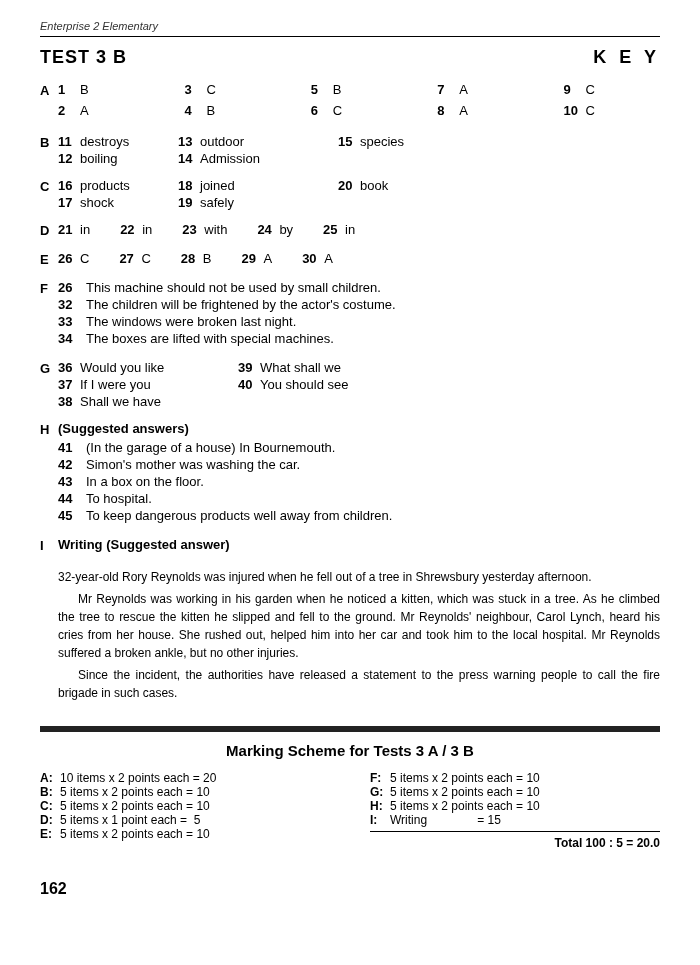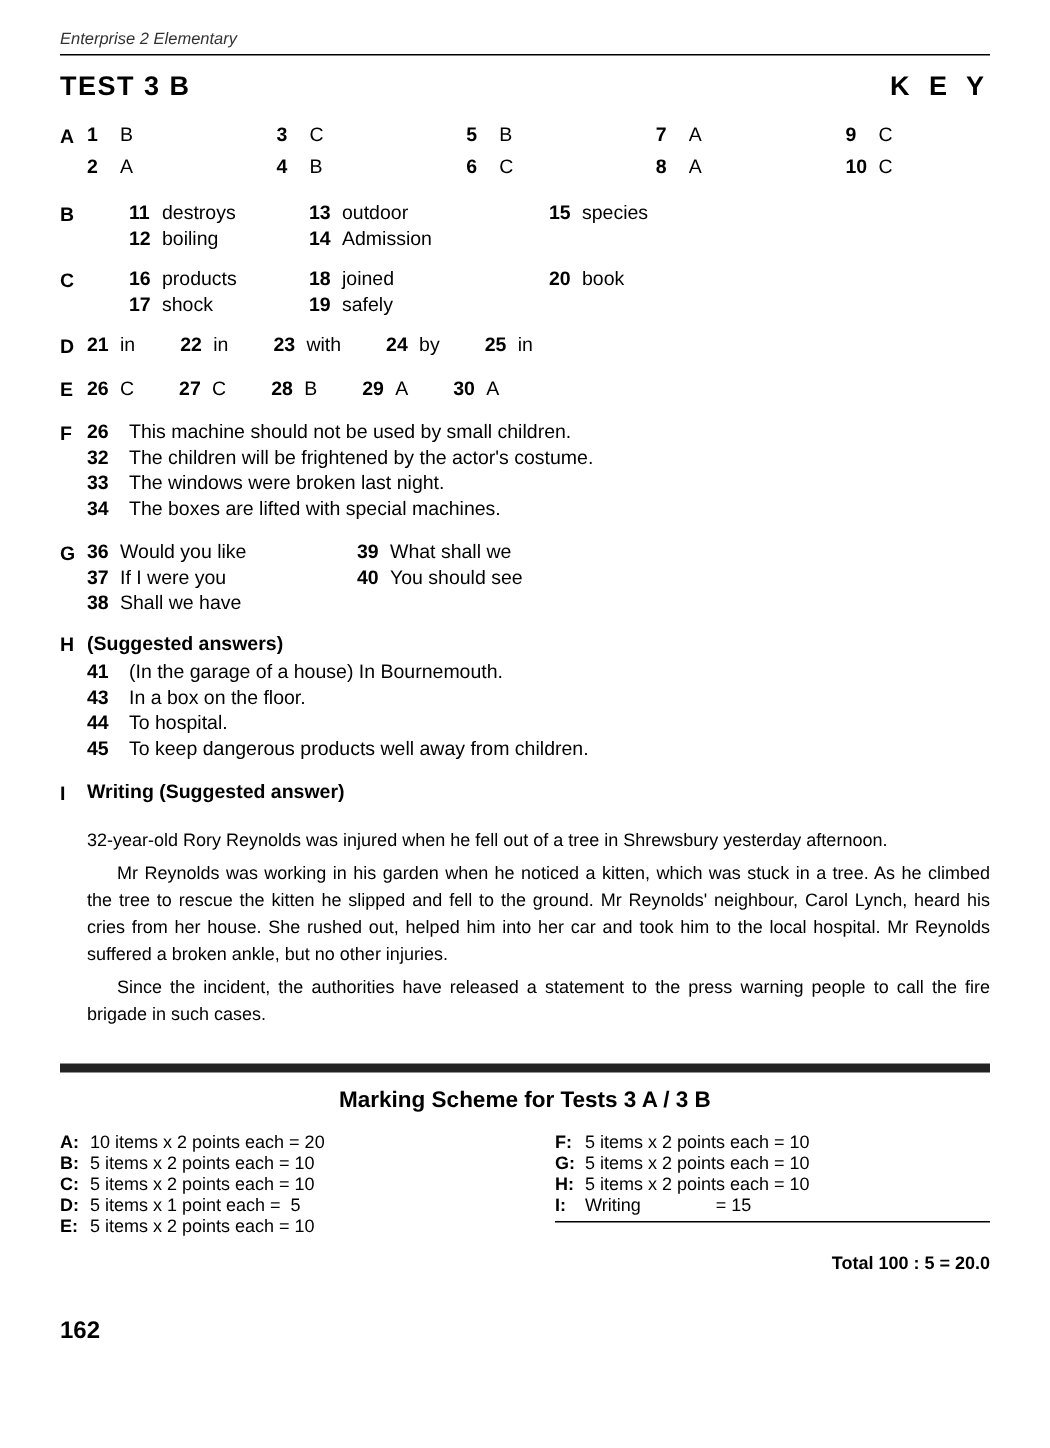--- a/index.html
+++ b/index.html
@@ -80,21 +80,20 @@
     }
     
     .word-answers {
       display: grid;
       grid-template-columns: 120px 160px 160px;
       row-gap: 2px;
     }
     .word-cell {
       display: flex;
       align-items: flex-end;
-      margin-left: 28px;
     }
     
     .inline-answers {
       display: flex;
       flex-wrap: wrap;
       gap: 0 30px;
     }
     .inline-cell {
       display: flex;
       align-items: baseline;
@@ -171,21 +170,21 @@
     .marking-text {
       flex: 1;
     }
     .total-row {
       grid-column: 2;
       display: flex;
       justify-content: flex-end;
       font-weight: bold;
       margin-top: 4px;
       border-top: 1px solid #000;
-      padding-top: 20px;
+      padding-top: 4px;
     }
     .page-num {
       margin-top: 30px;
       font-size: 16px;
       font-weight: bold;
     }
     .bold { font-weight: bold; }
   </style>
 </head>
 <body>
@@ -433,20 +432,24 @@
   <div class="section-row">
     <div class="section-letter bold">H</div>
     <div class="section-content">
       <div class="h-label bold">(Suggested answers)</div>
       <ul class="list-items">
         <li class="list-item">
             <span class="list-num bold">41</span>
             <span class="list-text">(In the garage of a house) In Bournemouth.</span>
           </li>
         <li class="list-item">
+            <span class="list-num bold">42</span>
+            <span class="list-text">Simon's mother was washing the car.</span>
+          </li>
+        <li class="list-item">
             <span class="list-num bold">43</span>
             <span class="list-text">In a box on the floor.</span>
           </li>
         <li class="list-item">
             <span class="list-num bold">44</span>
             <span class="list-text">To hospital.</span>
           </li>
         <li class="list-item">
             <span class="list-num bold">45</span>
             <span class="list-text">To keep dangerous products well away from children.</span>

